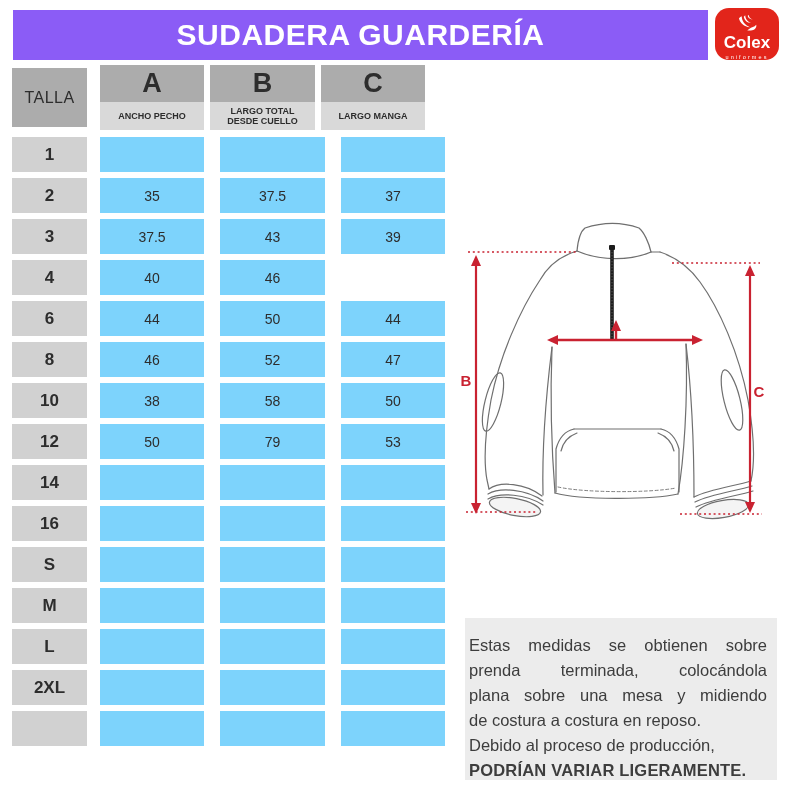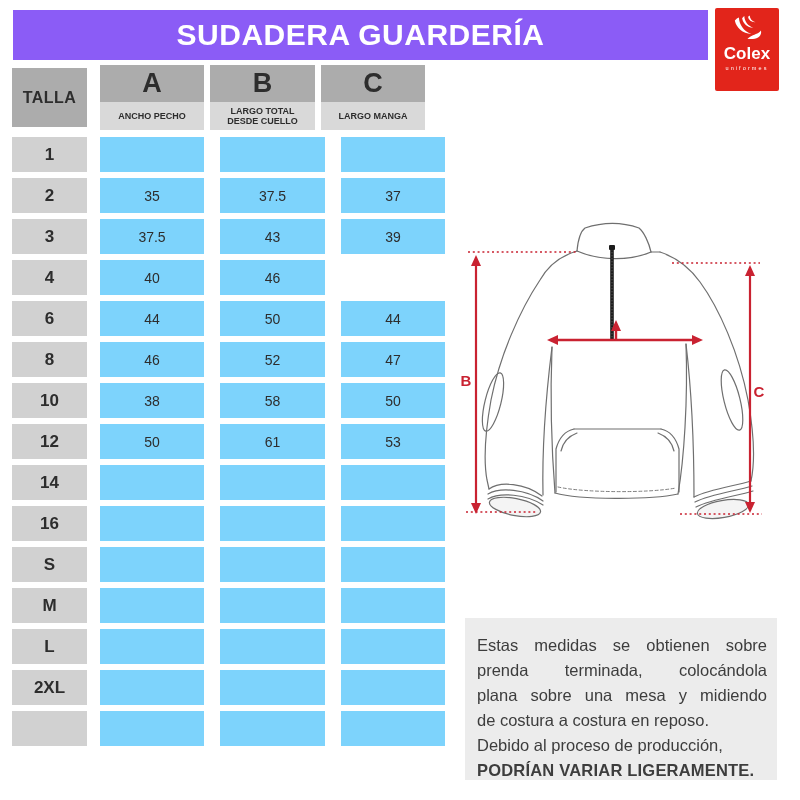--- a/index.html
+++ b/index.html
@@ -8,33 +8,33 @@
     font-family:"Liberation Sans", sans-serif;overflow:hidden;
   }
   
   .title-bar{
     position:absolute;left:13px;top:10px;width:695px;height:50px;
     background:#8b5cf6;color:#ffffff;display:flex;align-items:center;justify-content:center;
     font-size:30px;font-weight:bold;letter-spacing:.5px;
   }
   
   .logo{
-    position:absolute;left:715px;top:8px;width:64px;height:83px;background:#e2251b;
-    border-radius:2px;display:flex;flex-direction:column;align-items:center;box-sizing:border-box;
+    position:absolute;left:715px;top:8px;width:64px;height:52px;background:#e2251b;
+    border-radius:14px;display:flex;flex-direction:column;align-items:center;box-sizing:border-box;
   }
   .logo svg{margin-top:7px;}
   .logo .brand{color:#fff;font-weight:bold;font-size:17px;line-height:1;margin-top:0;}
   .logo .tagline{color:#fff;font-size:5.5px;letter-spacing:2.1px;margin-top:3px;}
   
   .size-table{position:absolute;left:12px;top:65px;}
   .thead{display:flex;}
   .talla{
     width:75px;height:59px;margin-top:3px;margin-right:13px;background:#acacac;
     display:flex;align-items:center;justify-content:center;
-    font-weight:bold;font-size:16px;color:#2d2d2d;letter-spacing:.5px;
+    font-weight:normal;font-size:16px;color:#2d2d2d;letter-spacing:.5px;
   }
   .colhead{margin-right:6px;}
   .w-a{width:104px}.w-b{width:105px}.w-c{width:104px}
   .colhead .letter{
     height:37px;background:#acacac;display:flex;align-items:center;justify-content:center;
     font-size:27px;font-weight:bold;color:#2d2d2d;
   }
   .colhead .sub{
     height:28px;background:#d9d9d9;display:flex;align-items:center;justify-content:center;
     text-align:center;font-size:9px;font-weight:bold;color:#2d2d2d;line-height:1.15;
@@ -48,21 +48,21 @@
   }
   .val{
     background:#7dd3fc;display:flex;align-items:center;justify-content:center;
     font-size:14px;color:#2d2d2d;margin-right:16px;
   }
   
   .diagram{position:absolute;left:448px;top:216px;}
   
   .note{
     position:absolute;left:465px;top:618px;width:312px;height:162px;background:#ececec;
-    box-sizing:border-box;padding:15px 10px 0 12px;font-size:16.5px;line-height:25px;color:#3d3d3d;
+    box-sizing:border-box;padding:15px 10px 0 4px;font-size:16.5px;line-height:25px;color:#3d3d3d;
   }
   .note .jline{text-align:justify;text-align-last:justify;}
   .note .bold{font-weight:bold;letter-spacing:.2px;}
 </style>
 </head>
 <body>
 
 <div class="title-bar">
   <span>SUDADERA GUARDERÍA</span>
 </div>
@@ -139,21 +139,21 @@
   <div class="trow">
     <div class="size-cell">10</div>
     <div class="val w-a">38</div>
     <div class="val w-b">58</div>
     <div class="val w-c">50</div>
   </div>
 
   <div class="trow">
     <div class="size-cell">12</div>
     <div class="val w-a">50</div>
-    <div class="val w-b">61</div>
+    <div class="val w-b">79</div>
     <div class="val w-c">53</div>
   </div>
 
   <div class="trow">
     <div class="size-cell">14</div>
     <div class="val w-a"></div>
     <div class="val w-b"></div>
     <div class="val w-c"></div>
   </div>
 

